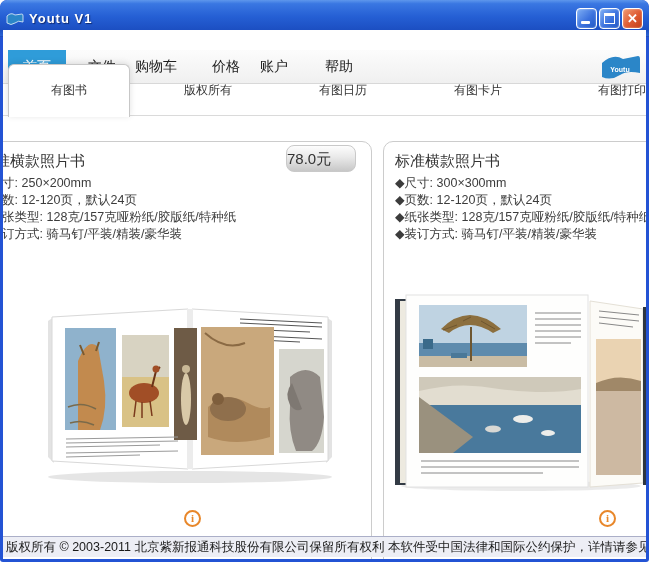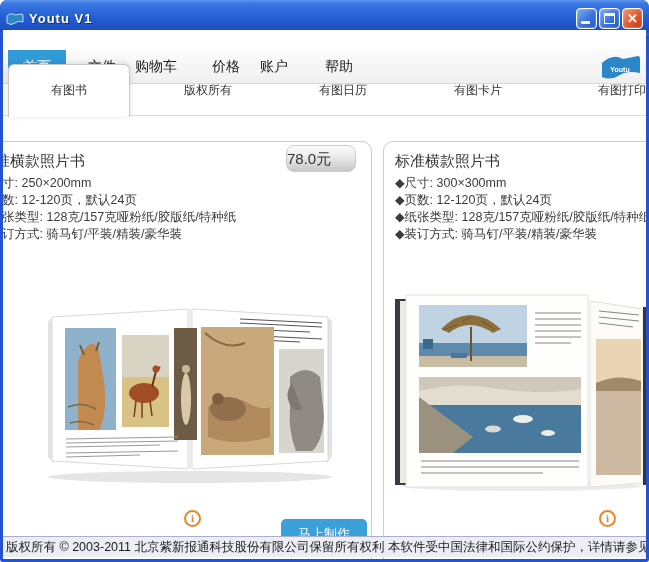--- a/index.html
+++ b/index.html
@@ -225,21 +225,20 @@
           <circle cx="178" cy="102" r="6" fill="#7E5E3C"></circle>
         </g>
         <g>
           <rect x="239" y="52" width="45" height="104" fill="#D6D6CE"></rect>
           <path d="M250,80 q16,-14 30,0 l4,40 q-2,26 -12,34 l-16,0 q-8,-20 -6,-44 Z" fill="#908A84"></path>
           <path d="M252,86 q-8,10 -2,22 q6,8 12,4" fill="#7E7872"></path>
         </g>
       </svg>
 
       <div class="info-icon">i</div>
-      <button class="make-btn">马上制作</button>
     </div>
 
     <div class="card right">
       <div class="card-title">标准横款照片书</div>
       <div class="specs">
         <div class="spec-line">◆尺寸: 300×300mm</div>
         <div class="spec-line">◆页数: 12-120页，默认24页</div>
         <div class="spec-line">◆纸张类型: 128克/157克哑粉纸/胶版纸/特种纸</div>
         <div class="spec-line">◆装订方式: 骑马钉/平装/精装/豪华装</div>
       </div>

